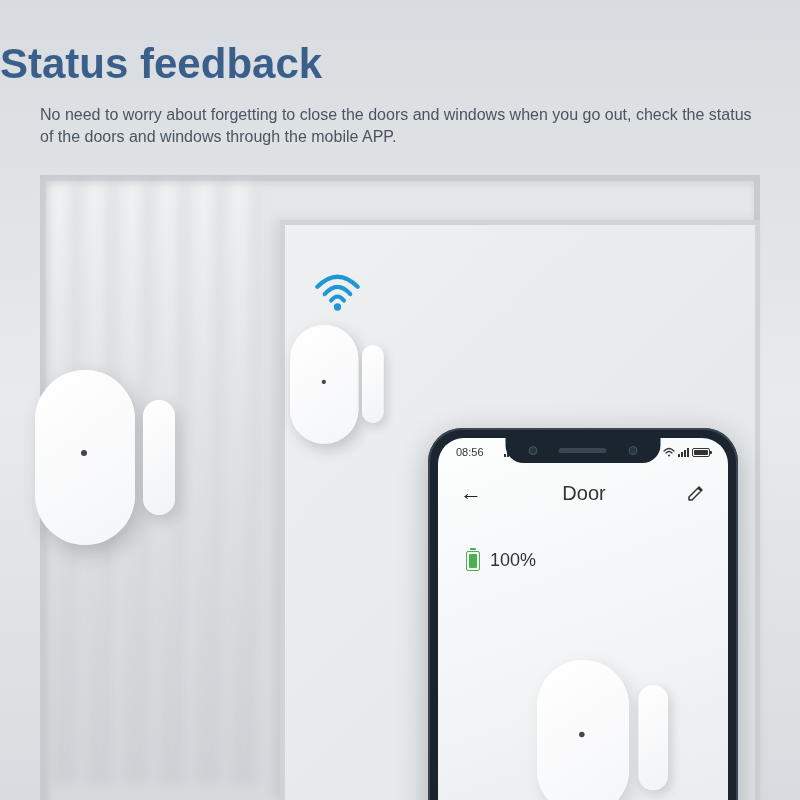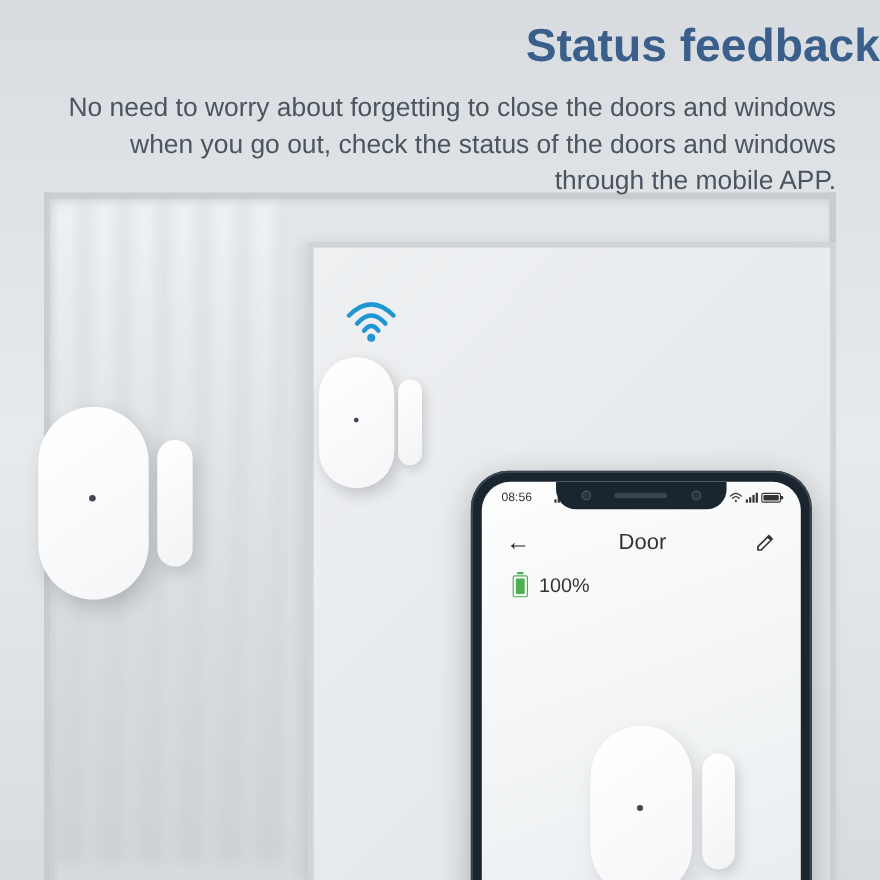--- a/index.html
+++ b/index.html
@@ -66,33 +66,33 @@
     .interior-bg .stripe:nth-child(2) { left: 36px; }
     .interior-bg .stripe:nth-child(3) { left: 72px; }
     .interior-bg .stripe:nth-child(4) { left: 108px; }
     .interior-bg .stripe:nth-child(5) { left: 144px; }
     .interior-bg .stripe:nth-child(6) { left: 180px; }
     
     
     .header {
       position: relative;
       z-index: 20;
-      text-align: right;
-      padding-top: 17px;
+      text-align: left;
+      padding-top: 40px;
     }
     
     .title {
       font-size: 42px;
       font-weight: bold;
       color: #3a5f8a;
       margin-bottom: 8px;
     }
     
     .subtitle {
-      font-size: 24px;
+      font-size: 16px;
       color: #4a5560;
       line-height: 1.4;
       max-width: 720px;
       margin: 16px auto;
     }
     
     
     .sensor-left {
       position: absolute;
       top: 370px;
@@ -325,20 +325,21 @@
       height: 20px;
       cursor: pointer;
     }
     
     
     .battery-row {
       display: flex;
       align-items: center;
       padding: 2px 28px;
       gap: 10px;
+      margin-top: 28px;
     }
     
     .batt-icon {
       width: 14px;
       height: 20px;
       border: 1.5px solid #4caf50;
       border-radius: 2px;
       position: relative;
     }
     .batt-icon::before {

